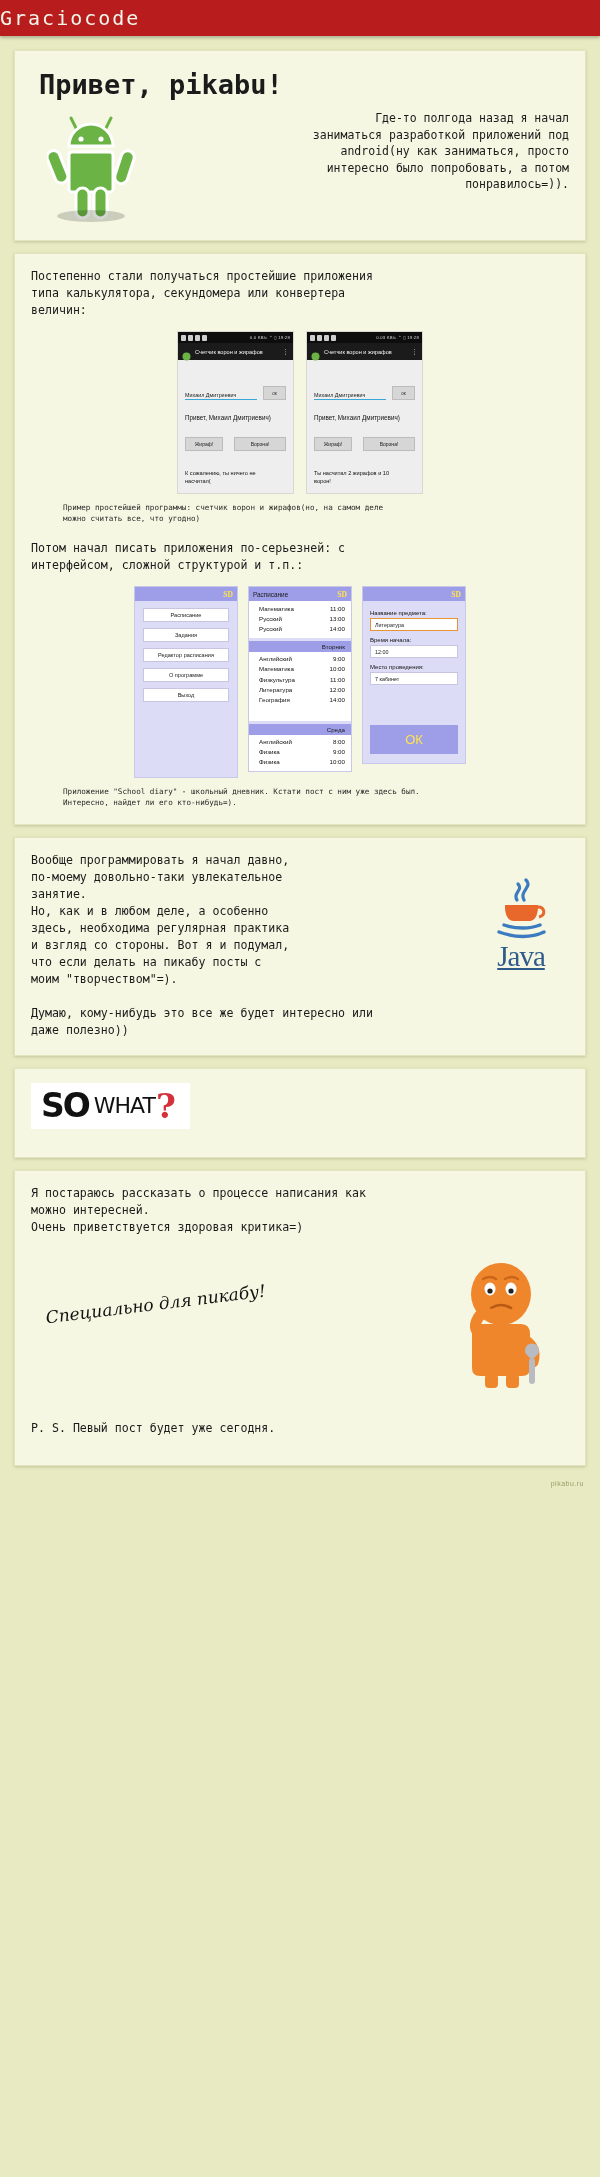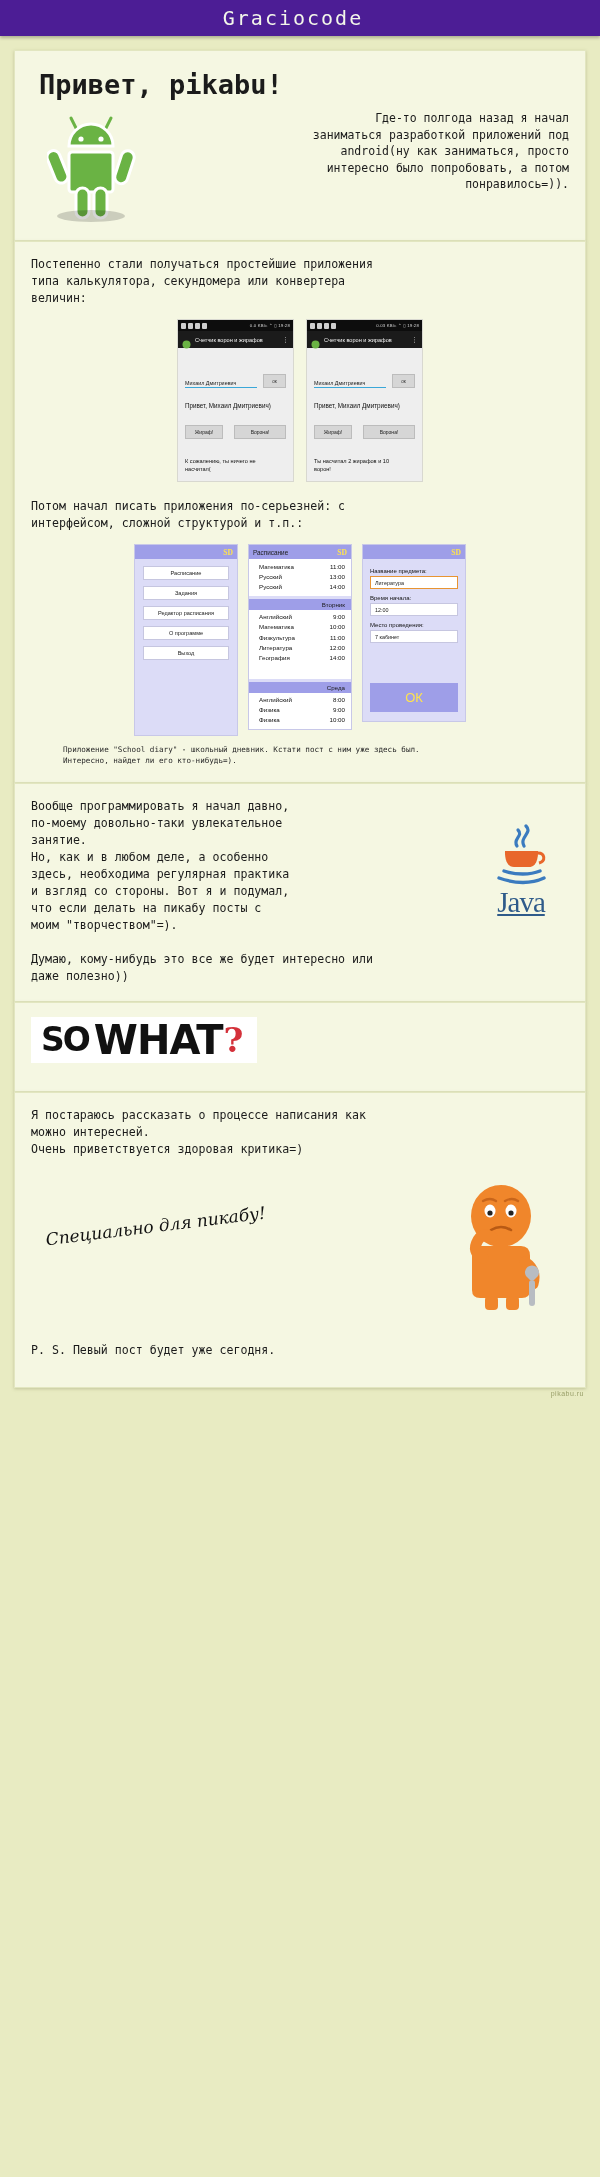--- a/index.html
+++ b/index.html
@@ -12,37 +12,37 @@
   .page{
     width:600px;
     position:relative;
     background:#e8ebc2;
     padding-bottom:14px;
     box-sizing:border-box;
   }
   
   .header{
     height:36px;
-    background:#4c1d95;
+    background:#b91c1c;
     display:flex;
     align-items:center;
-    justify-content:center;
+    justify-content:flex-start;
     padding-right:14px;
     box-sizing:border-box;
     box-shadow:0 2px 3px rgba(0,0,0,.25);
   }
   .header .brand{
     color:#f3f6ea;
     font-family:"DejaVu Sans Mono", monospace;
     font-size:20px;
     letter-spacing:2px;
   }
   
   .card{
-    margin:0 14px;
+    margin:12px 14px;
     background:#f5f7e2;
     border:1px solid #e2e6c0;
     box-shadow:0 1px 3px rgba(120,125,80,.35);
     padding:14px 16px 16px 16px;
     box-sizing:border-box;
     position:relative;
   }
   .card.first{margin-top:14px;}
   
   h1.title{
@@ -154,21 +154,21 @@
   .java-row{display:flex;align-items:flex-start;}
   .java-text{flex:1;font-size:11.6px;line-height:17px;color:#1b1b1b;white-space:pre-line;}
   .java-logo{width:96px;flex:0 0 96px;display:flex;flex-direction:column;align-items:center;padding-top:26px;}
   .java-word{font-family:"Liberation Serif", serif;font-size:29px;color:#2f5b8a;letter-spacing:-1px;margin-top:-4px;text-decoration:underline;}
   
   .sowhat{
     background:#ffffff;display:inline-flex;align-items:center;padding:7px 14px 7px 10px;
     margin-bottom:12px;
   }
   .sw-so{font-family:"DejaVu Sans", sans-serif;font-weight:bold;font-size:33px;color:#111;letter-spacing:-2px;line-height:32px;}
-  .sw-what{font-family:"DejaVu Sans", sans-serif;font-weight:bold;font-size:40px;color:#111;letter-spacing:-1px;line-height:32px;margin-left:5px;}
+  .sw-what{font-family:"DejaVu Sans", sans-serif;font-weight:normal;font-size:22px;color:#111;letter-spacing:-1px;line-height:32px;margin-left:5px;}
   .sw-q{font-family:"DejaVu Serif", serif;font-weight:bold;font-size:34px;color:#d4313a;line-height:32px;margin-left:1px;}
   
   .final-art{position:relative;height:150px;margin-top:18px;}
   .handwrite{
     position:absolute;left:14px;top:40px;
     font-family:"DejaVu Serif", serif;font-style:italic;font-size:17px;color:#111;
     transform:rotate(-7deg);white-space:nowrap;
   }
   .sign-wrap{position:absolute;left:268px;top:18px;}
   .sign-plate{
@@ -304,20 +304,22 @@
             <div class="gbtn">Жираф!</div>
             <div class="gbtn wide">Ворона!</div>
           </div>
           <div class="result">Ты насчитал 2 жирафов и 10
 ворон!</div>
         </div>
       </div>
 
     </div>
 
+    <p class="caption">Пример простейшей программы: счетчик ворон и жирафов(но, на самом деле
+можно считать все, что угодно)</p>
 
     <p class="body-text" style="margin-top:16px;">Потом начал писать приложения по-серьезней: с
 интерфейсом, сложной структурой и т.п.:</p>
 
     <div class="sd-shots">
 
       <div class="sd">
         <div class="sd-bar">
           <span class="sd-t"></span>
           <span class="sd-logo">SD</span>

